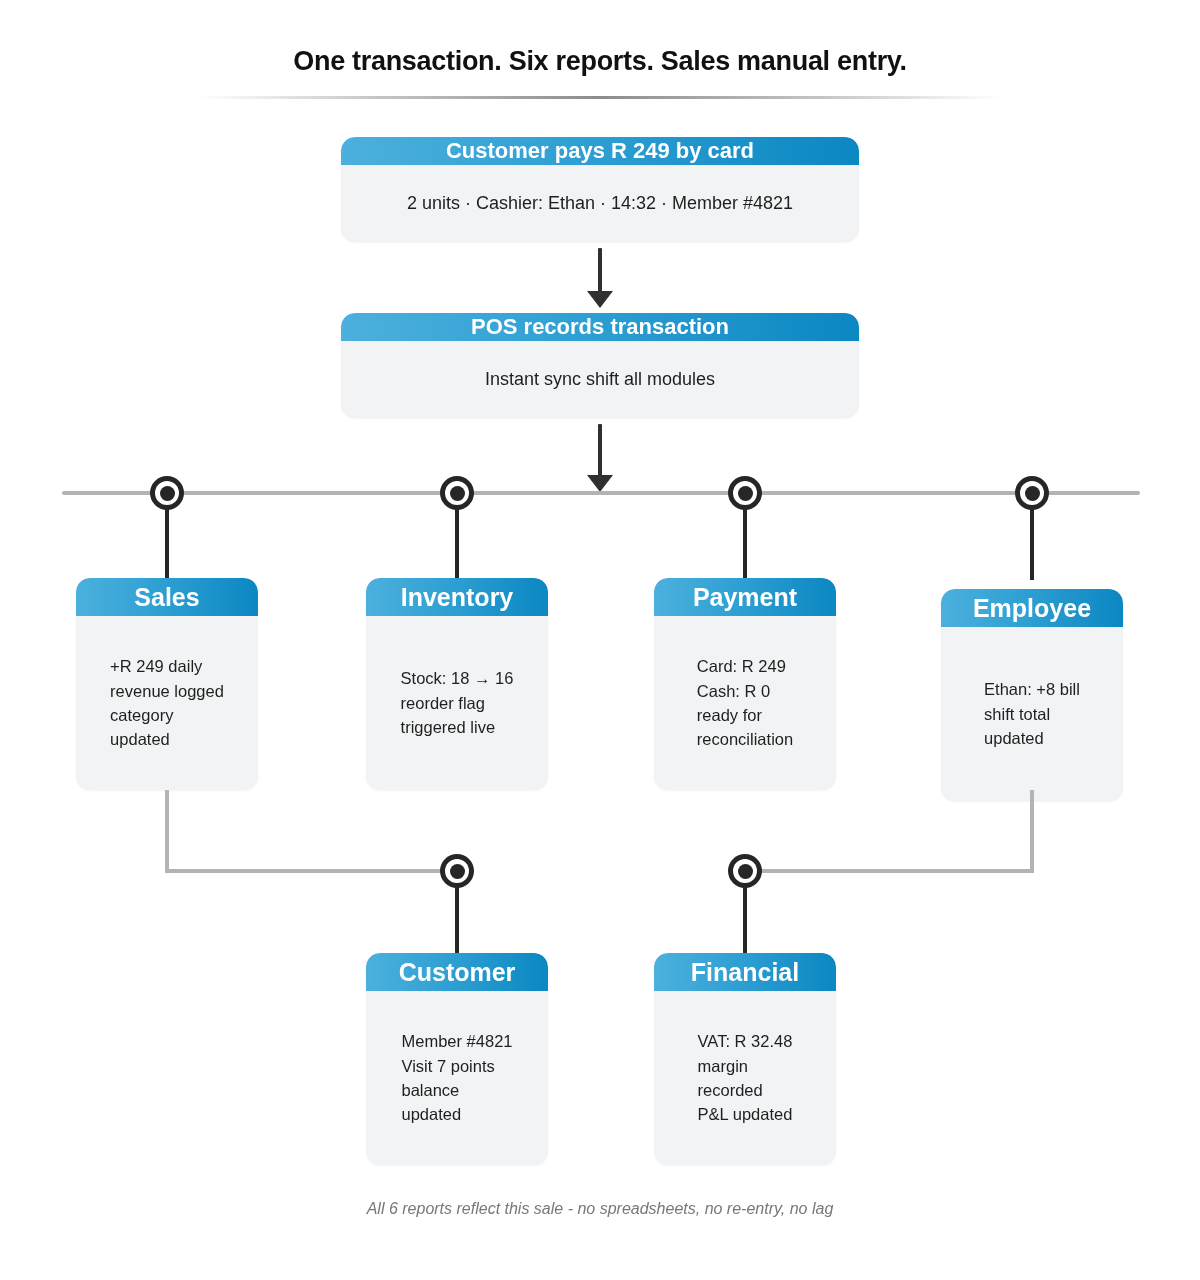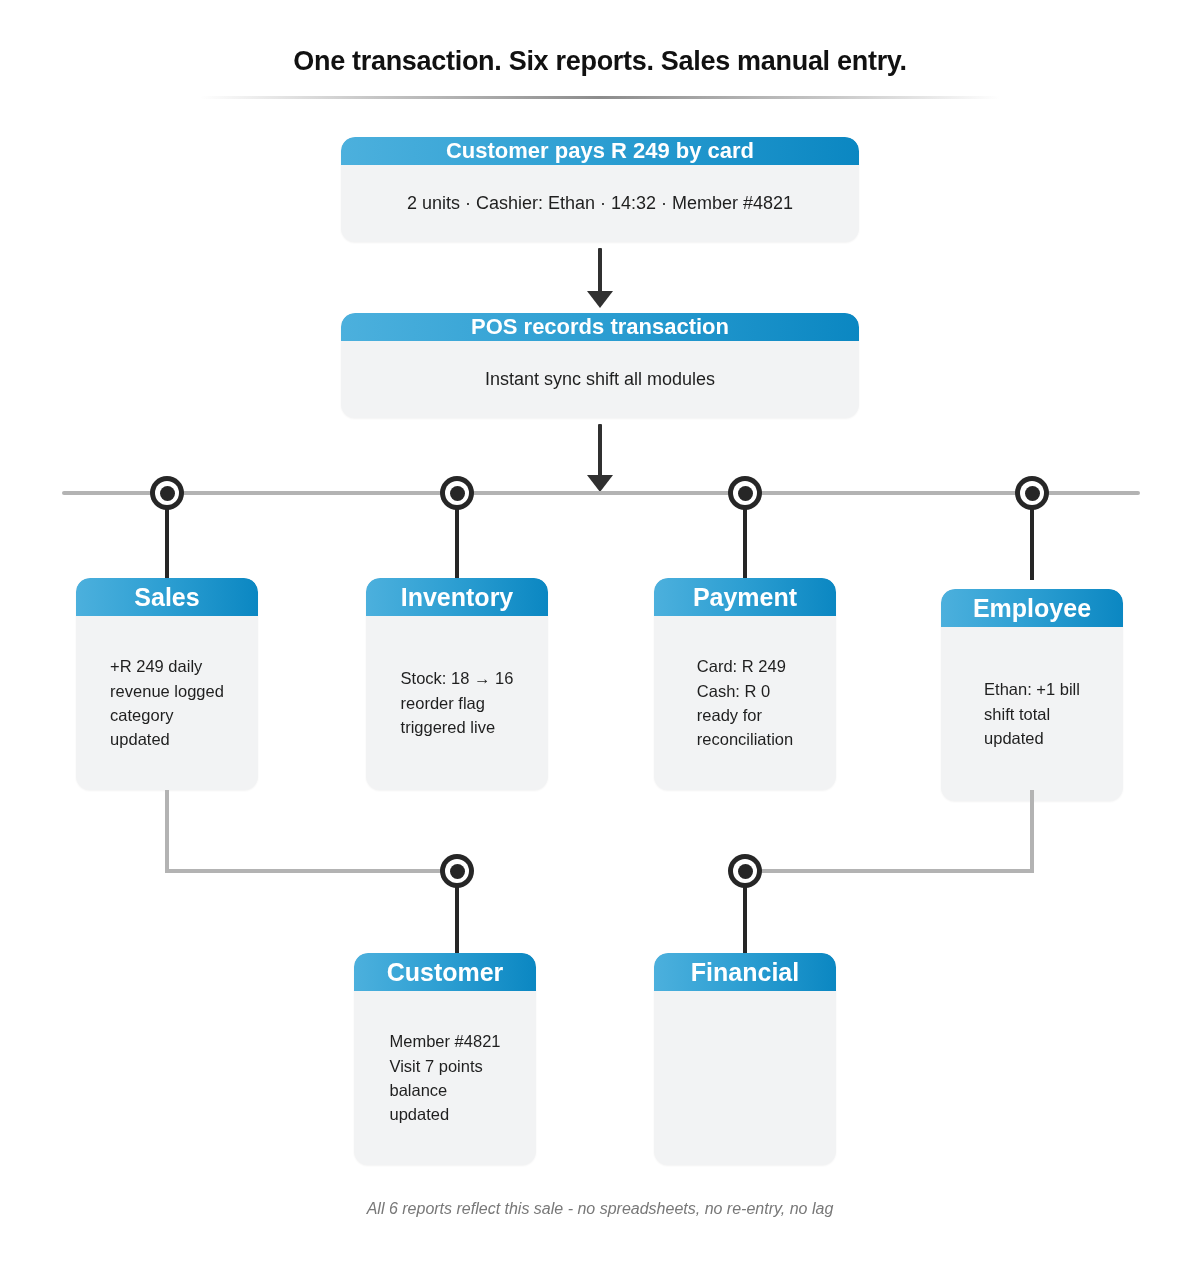--- a/index.html
+++ b/index.html
@@ -104,21 +104,21 @@
     padding: 4px 8px;
     align-items: center;
   }
   .row-a { top: 578px; height: 212px; }
   .row-b { top: 953px; height: 212px; }
 
   #mod-sales     { left:  76px; }
   #mod-inventory { left: 366px; }
   #mod-payment   { left: 654px; }
   #mod-employee  { left: 941px; margin-top: 11px; }
-  #mod-customer  { left: 354px; }
+  #mod-customer  { left: 366px; }
   #mod-financial { left: 654px; }
 
   
   .vline {
     position: absolute;
     width: 4px;
     background: #303030;
     border-radius: 1px;
   }
   .arrow-head {
@@ -247,21 +247,21 @@
 <div class="card module row-a" id="mod-payment">
   <div class="card-header">Payment</div>
   <div class="card-body">Card: R 249
 Cash: R 0
 ready for
 reconciliation</div>
 </div>
 
 <div class="card module row-a" id="mod-employee">
   <div class="card-header">Employee</div>
-  <div class="card-body">Ethan: +1 bill
+  <div class="card-body">Ethan: +8 bill
 shift total
 updated</div>
 </div>
 
 <div class="gline" style="left:165px; top:790px; width:4px; height:83px;"></div>
 <div class="gline" style="left:165px; top:869px; width:286px; height:4px;"></div>
 
 <div class="gline" style="left:1030px; top:790px; width:4px; height:83px;"></div>
 <div class="gline" style="left:747px; top:869px; width:287px; height:4px;"></div>
 
@@ -274,15 +274,19 @@
 <div class="card module row-b" id="mod-customer">
   <div class="card-header">Customer</div>
   <div class="card-body">Member #4821
 Visit 7 points
 balance
 updated</div>
 </div>
 
 <div class="card module row-b" id="mod-financial">
   <div class="card-header">Financial</div>
+  <div class="card-body">VAT: R 32.48
+margin
+recorded
+P&amp;L updated</div>
 </div>
 
 <div class="footer-note">All 6 reports reflect this sale - no spreadsheets, no re-entry, no lag</div>
 
 </body></html>

